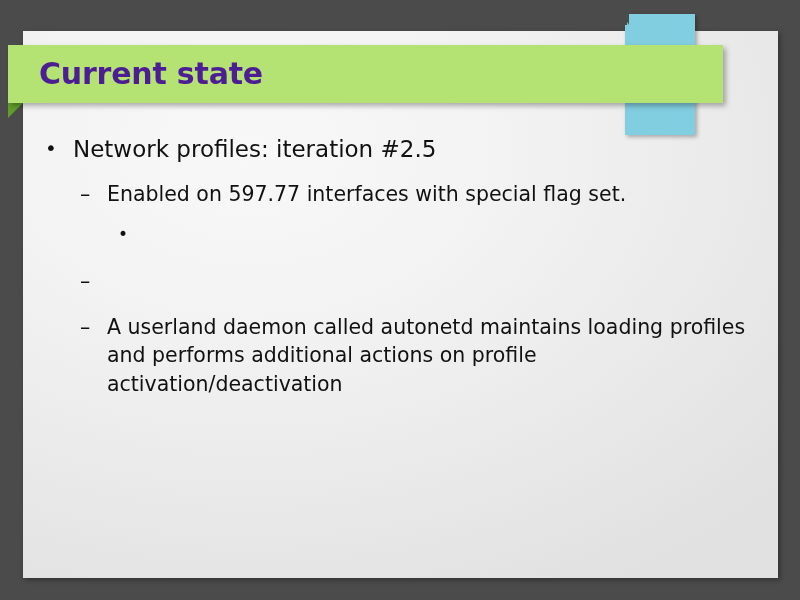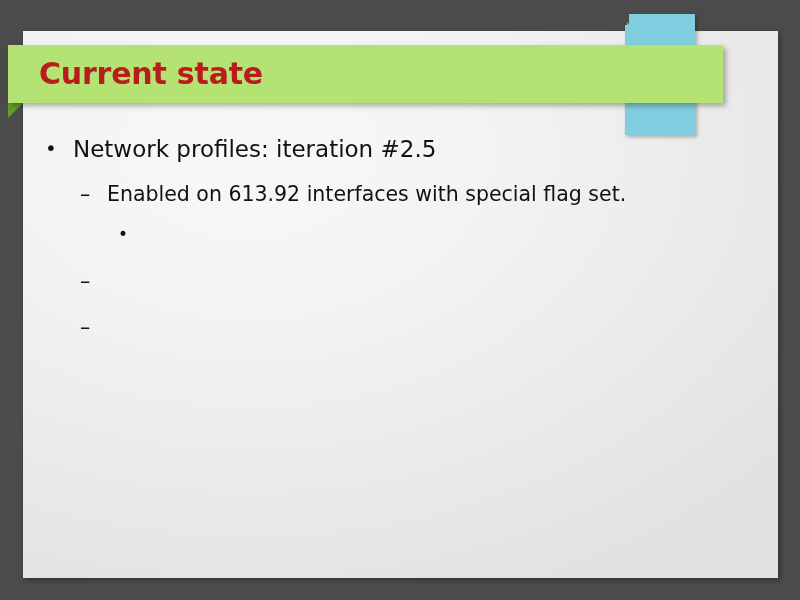--- a/index.html
+++ b/index.html
@@ -95,21 +95,21 @@
     z-index: 3;
   }
 
   #slide-title {
     margin: 0;
     padding: 0 0 0 31px;
     font-family: "DejaVu Sans", sans-serif;
     font-size: 30px;
     font-weight: 600;
     line-height: 1;
-    color: #b91c1c;
+    color: #4c1d95;
     letter-spacing: -0.2px;
     white-space: nowrap;
   }
 
   
   #slide-body {
     position: absolute;
     left: 23px;
     top: 135px;
     width: 755px;
@@ -192,35 +192,36 @@
 
     <div class="bullet-row lvl1">
       <span class="bullet-mark">•</span>
       <span class="bullet-text">Network profiles: iteration #2.5</span>
     </div>
 
     <div class="spacer-sm"></div>
 
     <div class="bullet-row lvl2">
       <span class="bullet-mark">–</span>
-      <span class="bullet-text">Enabled on 613.92 interfaces with special flag set.</span>
+      <span class="bullet-text">Enabled on 597.77 interfaces with special flag set.</span>
     </div>
 
     <div class="spacer-sm"></div>
 
     <div class="bullet-row lvl3">
       <span class="bullet-mark">•</span>
     </div>
 
     <div class="spacer-md"></div>
 
     <div class="bullet-row lvl2">
       <span class="bullet-mark">–</span>
     </div>
 
     <div class="spacer-md"></div>
 
     <div class="bullet-row lvl2">
       <span class="bullet-mark">–</span>
+      <span class="bullet-text">A userland daemon called autonetd maintains loading profiles and performs additional actions on profile activation/deactivation</span>
     </div>
 
   </div>
 </div>
 
 </body></html>

